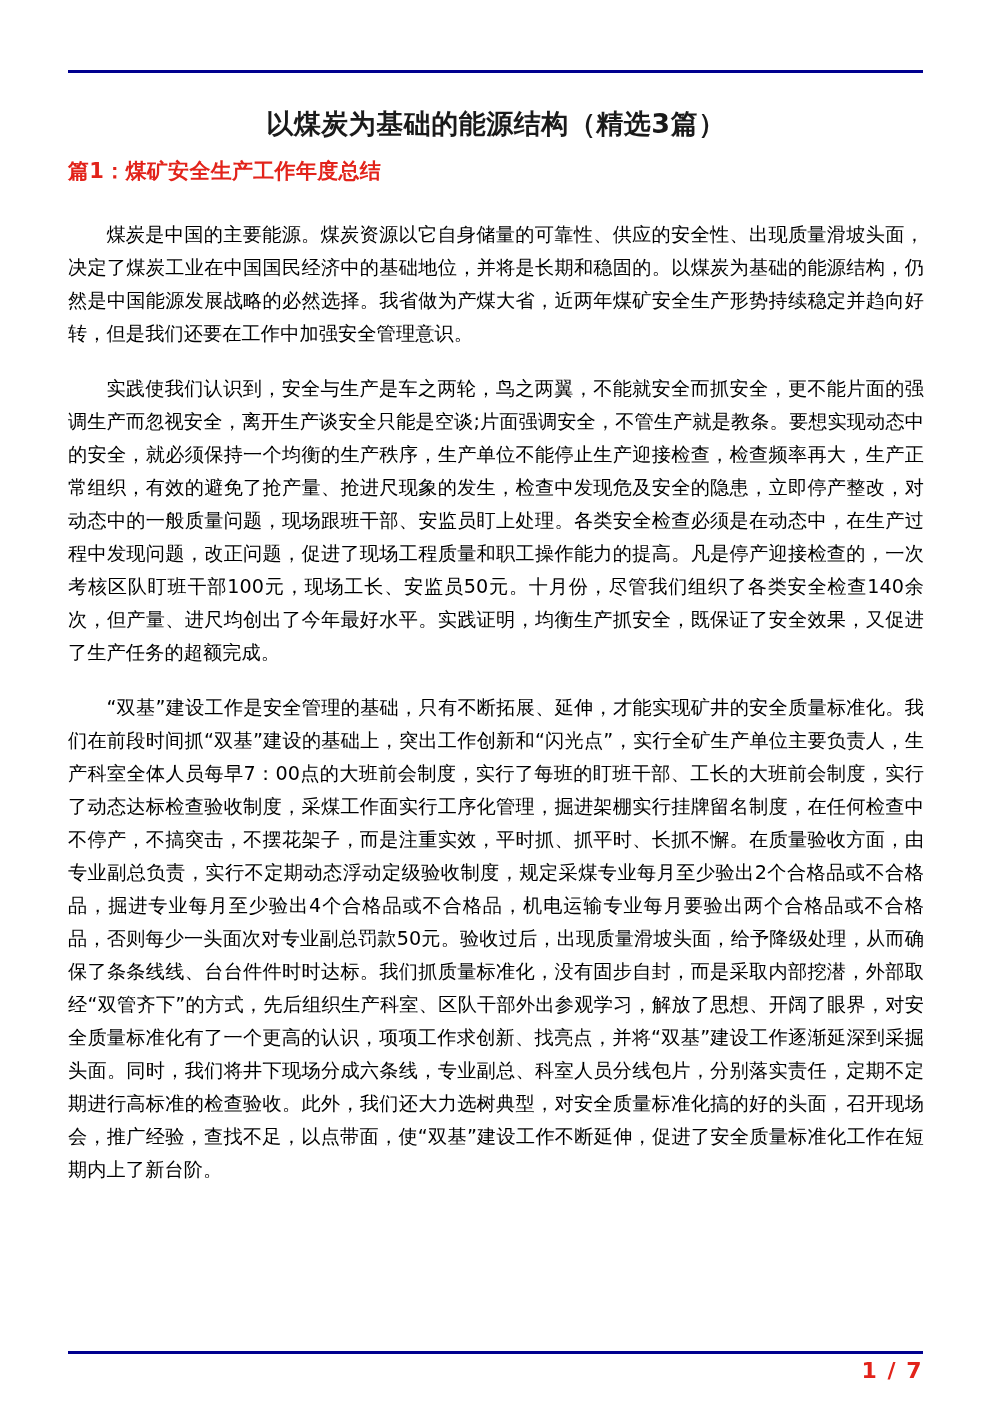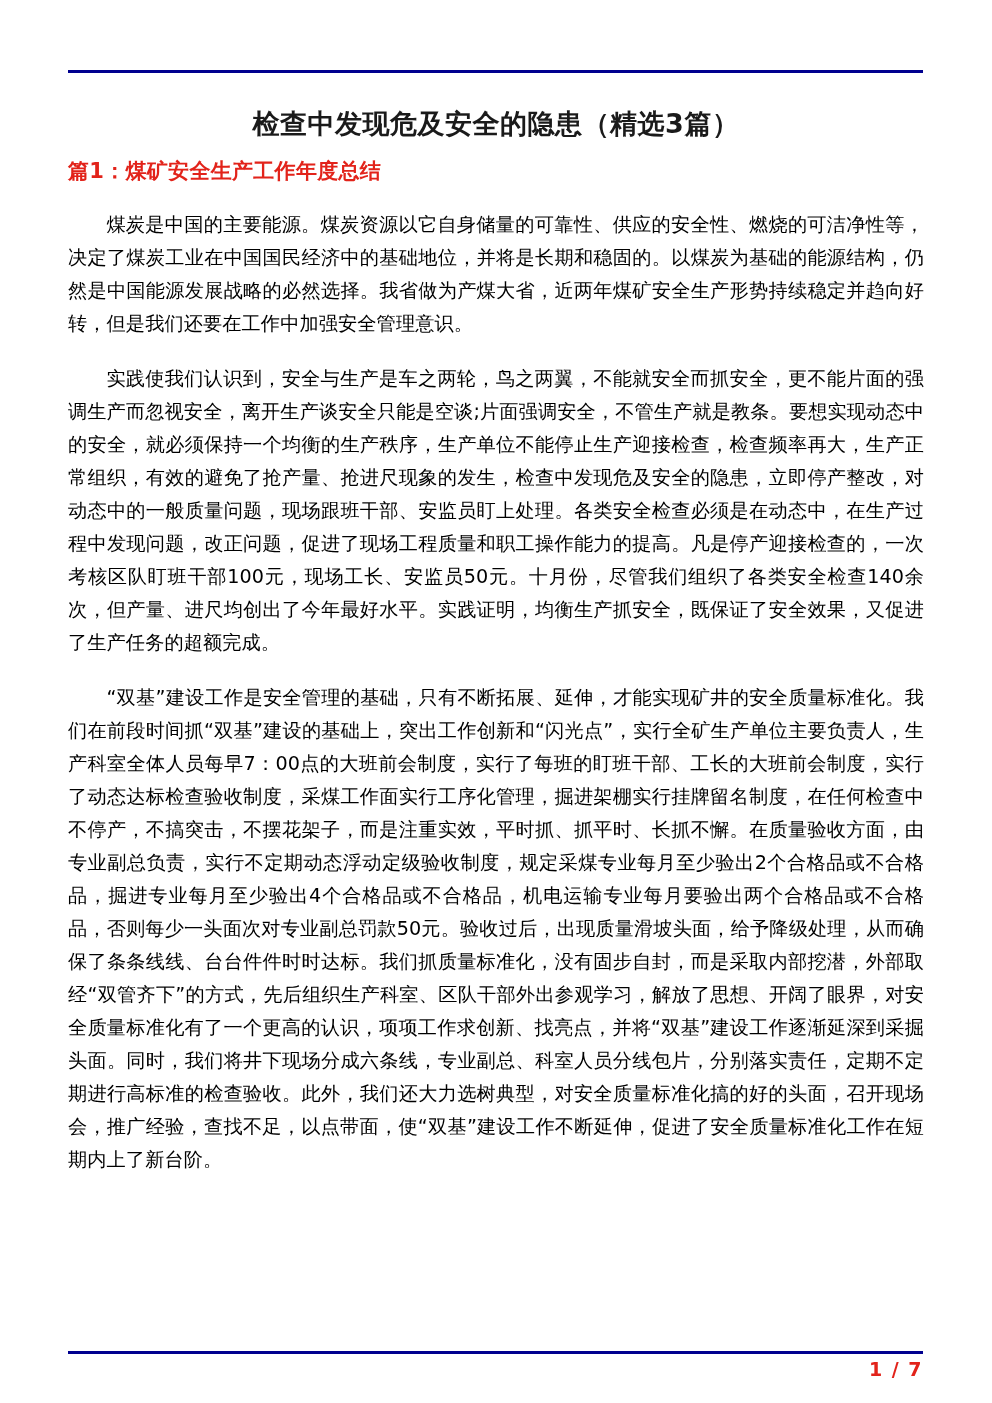--- a/index.html
+++ b/index.html
@@ -53,21 +53,21 @@
     color: #1a1a1a;
     margin: 0 0 14px 0;
   }
 
   .section-title-red {
     font-size: 21px;
     font-weight: bold;
     color: #e2231a;
     letter-spacing: 0.3px;
     line-height: 1.5;
-    margin: 0 0 20px 0;
+    margin: 0 0 30px 0;
     text-align: left;
   }
 
   .para {
     font-size: 19.2px;
     line-height: 1.72;
     text-align: justify;
     text-justify: inter-ideograph;
     margin: 0 0 14px 0;
     text-indent: 2em;
@@ -84,40 +84,40 @@
     text-align: left;
   }
 
   .spacer-sm { height: 8px; }
 
   
   .page-number {
     position: absolute;
     right: 69px;
     top: 1358px;
-    font-size: 19px;
+    font-size: 22px;
     font-weight: bold;
     color: #e2231a;
     letter-spacing: 1.5px;
   }
 </style>
 </head>
 <body>
 
 <div class="page">
 
   <div class="rule rule-top"></div>
 
   <div class="content">
 
-    <h1 class="doc-title">检查中发现危及安全的隐患（精选3篇）</h1>
+    <h1 class="doc-title">以煤炭为基础的能源结构（精选3篇）</h1>
 
     <h2 class="section-title-red">篇1：煤矿安全生产工作年度总结</h2>
 
-    <p class="para">煤炭是中国的主要能源。煤炭资源以它自身储量的可靠性、供应的安全性、燃烧的可洁净性等，决定了煤炭工业在中国国民经济中的基础地位，并将是长期和稳固的。以煤炭为基础的能源结构，仍然是中国能源发展战略的必然选择。我省做为产煤大省，近两年煤矿安全生产形势持续稳定并趋向好转，但是我们还要在工作中加强安全管理意识。</p>
+    <p class="para">煤炭是中国的主要能源。煤炭资源以它自身储量的可靠性、供应的安全性、出现质量滑坡头面，决定了煤炭工业在中国国民经济中的基础地位，并将是长期和稳固的。以煤炭为基础的能源结构，仍然是中国能源发展战略的必然选择。我省做为产煤大省，近两年煤矿安全生产形势持续稳定并趋向好转，但是我们还要在工作中加强安全管理意识。</p>
 
     <div class="spacer-sm"></div>
 
 
     <p class="para">实践使我们认识到，安全与生产是车之两轮，鸟之两翼，不能就安全而抓安全，更不能片面的强调生产而忽视安全，离开生产谈安全只能是空谈;片面强调安全，不管生产就是教条。要想实现动态中的安全，就必须保持一个均衡的生产秩序，生产单位不能停止生产迎接检查，检查频率再大，生产正常组织，有效的避免了抢产量、抢进尺现象的发生，检查中发现危及安全的隐患，立即停产整改，对动态中的一般质量问题，现场跟班干部、安监员盯上处理。各类安全检查必须是在动态中，在生产过程中发现问题，改正问题，促进了现场工程质量和职工操作能力的提高。凡是停产迎接检查的，一次考核区队盯班干部100元，现场工长、安监员50元。十月份，尽管我们组织了各类安全检查140余次，但产量、进尺均创出了今年最好水平。实践证明，均衡生产抓安全，既保证了安全效果，又促进了生产任务的超额完成。</p>
 
     <div class="spacer-sm"></div>
 
 
     <p class="para">“双基”建设工作是安全管理的基础，只有不断拓展、延伸，才能实现矿井的安全质量标准化。我们在前段时间抓“双基”建设的基础上，突出工作创新和“闪光点”，实行全矿生产单位主要负责人，生产科室全体人员每早7：00点的大班前会制度，实行了每班的盯班干部、工长的大班前会制度，实行了动态达标检查验收制度，采煤工作面实行工序化管理，掘进架棚实行挂牌留名制度，在任何检查中不停产，不搞突击，不摆花架子，而是注重实效，平时抓、抓平时、长抓不懈。在质量验收方面，由专业副总负责，实行不定期动态浮动定级验收制度，规定采煤专业每月至少验出2个合格品或不合格品，掘进专业每月至少验出4个合格品或不合格品，机电运输专业每月要验出两个合格品或不合格品，否则每少一头面次对专业副总罚款50元。验收过后，出现质量滑坡头面，给予降级处理，从而确保了条条线线、台台件件时时达标。我们抓质量标准化，没有固步自封，而是采取内部挖潜，外部取经“双管齐下”的方式，先后组织生产科室、区队干部外出参观学习，解放了思想、开阔了眼界，对安全质量标准化有了一个更高的认识，项项工作求创新、找亮点，并将“双基”建设工作逐渐延深到采掘头面。同时，我们将井下现场分成六条线，专业副总、科室人员分线包片，分别落实责任，定期不定期进行高标准的检查验收。此外，我们还大力选树典型，对安全质量标准化搞的好的头面，召开现场会，推广经验，查找不足，以点带面，使“双基”建设工作不断延伸，促进了安全质量标准化工作在短期内上了新台阶。</p>

